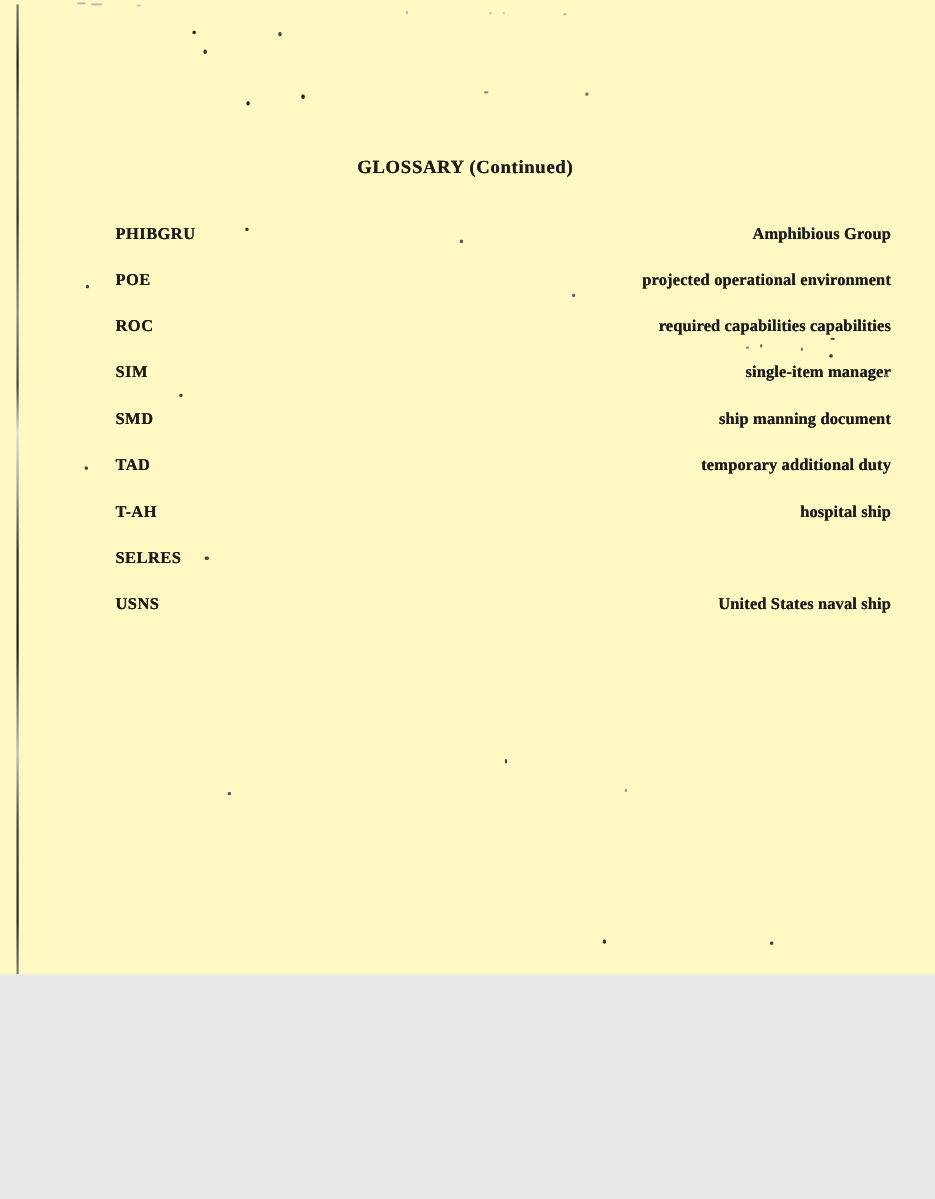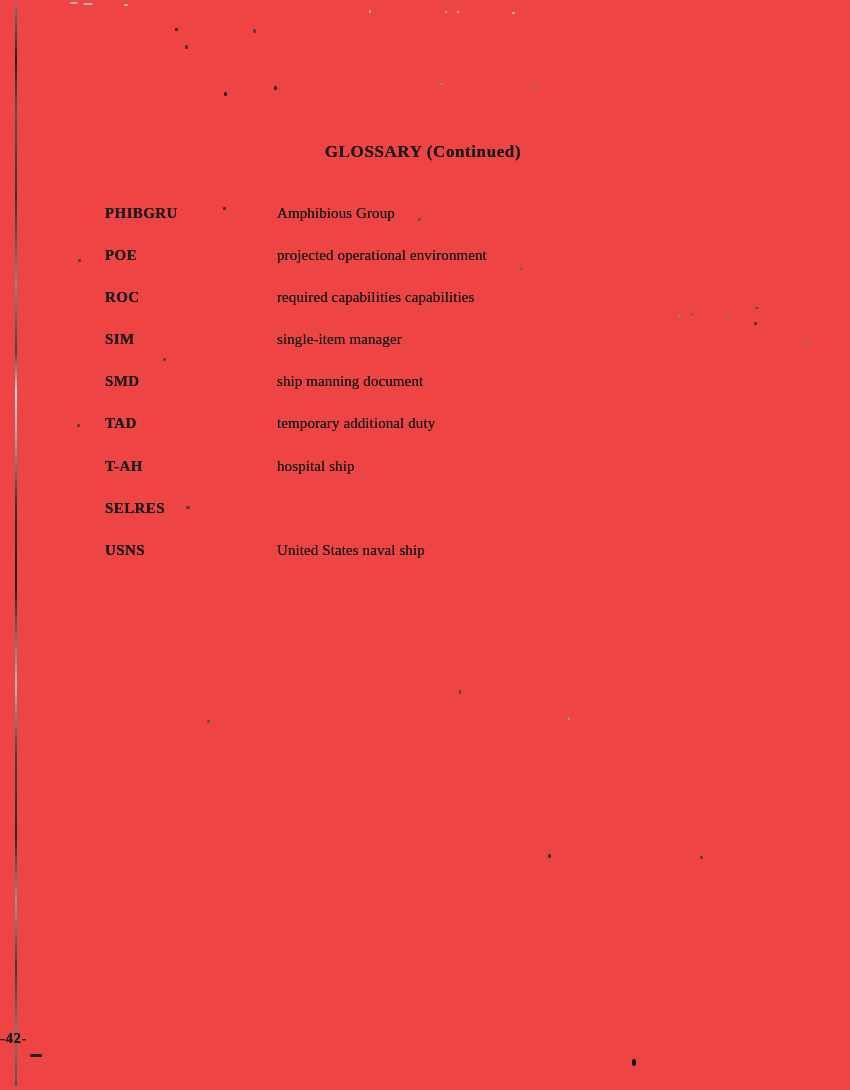--- a/index.html
+++ b/index.html
@@ -1,21 +1,21 @@
 <!DOCTYPE html>
 <html><head>
 <meta charset="utf-8">
 <style>
   html, body { margin: 0; padding: 0; background: #e8e8e8; }
   .page {
     position: relative;
     width: 850px;
-    height: 1090px;
+    height: 886px;
     margin: 0 auto;
-    background: #ef4444;
+    background: #fef9c3;
     overflow: hidden;
     font-family: "Liberation Serif", serif;
     color: #1c1c1c;
   }
   
   .scan-line {
     position: absolute;
     left: 15px;
     top: 4px;
     width: 2px;
@@ -40,32 +40,33 @@
   .glossary {
     position: absolute;
     top: 206px;
     left: 105px;
     right: 40px;
   }
   .row {
     display: flex;
     align-items: flex-start;
     margin-bottom: 26.6px;
+    justify-content: space-between;
   }
   .term {
     flex: 0 0 172px;
     font-size: 15px;
     font-weight: 700;
     letter-spacing: 0.4px;
     line-height: 15.5px;
     text-shadow: 0 0 0.5px currentColor;
   }
   .def {
     font-size: 15px;
-    font-weight: 400;
+    font-weight: 700;
     letter-spacing: 0.1px;
     line-height: 15.5px;
     text-shadow: 0 0 0.5px currentColor;
   }
   .page-number {
     position: absolute;
     top: 1030px;
     left: 0;
     width: 830px;
     text-align: left;

